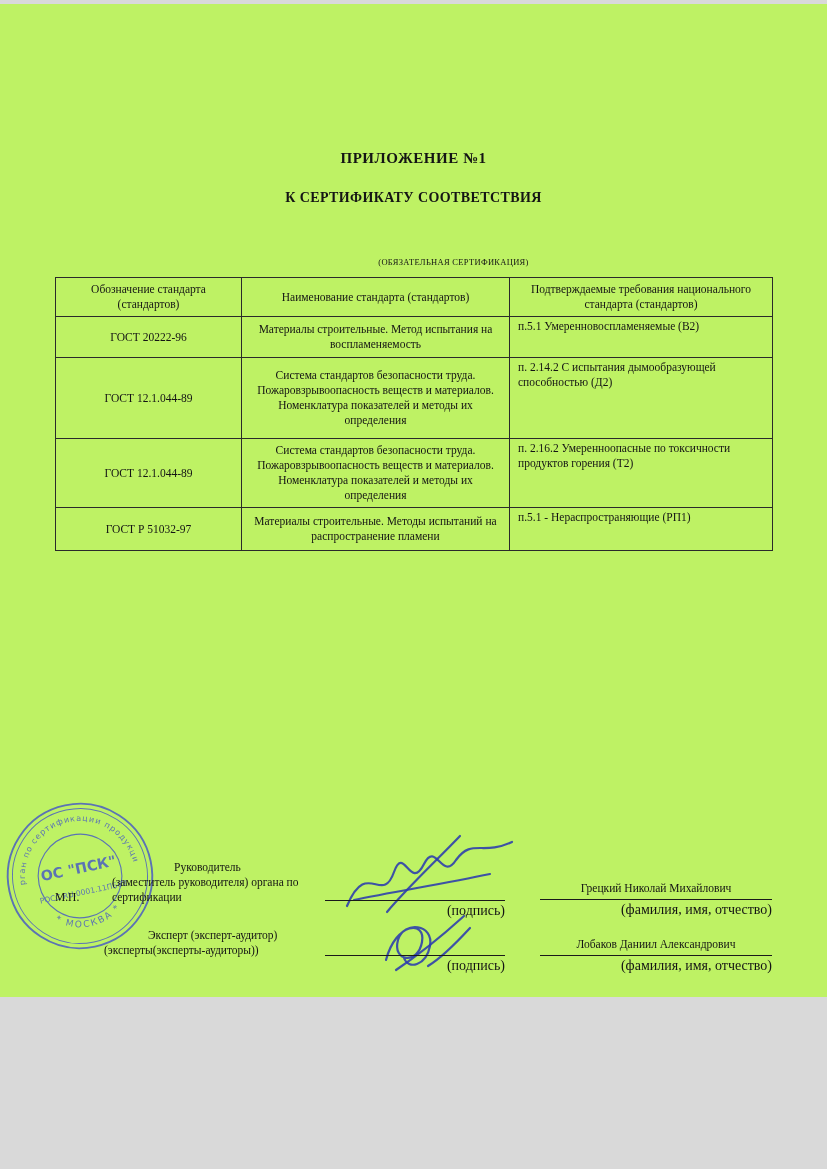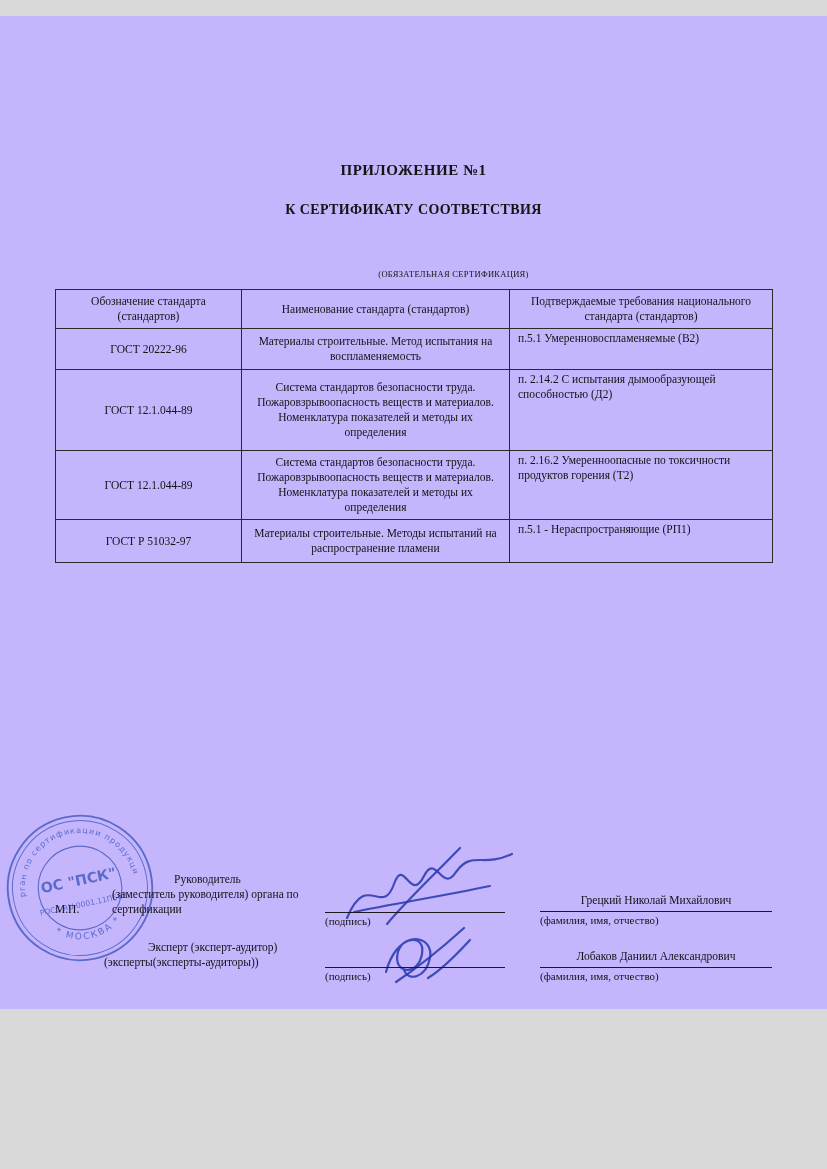--- a/index.html
+++ b/index.html
@@ -1,20 +1,20 @@
 <!DOCTYPE html>
 <html><head>
 <meta charset="utf-8">
 <style>
   html,body { margin:0; padding:0; background:#d9d9d9; }
   .page {
     position:relative;
     width:827px; height:993px;
-    margin:16px auto;
-    background:#c4b5fd;
+    margin:4px auto;
+    background:#bef264;
     font-family:"Liberation Serif", serif;
     color:#141414;
     overflow:hidden;
   }
   .centered { position:absolute; left:0; width:827px; text-align:center; }
   .doc-title   { top:146px; font-size:15px; font-weight:bold; letter-spacing:.5px; }
   .doc-subtitle{ top:186px; font-size:14px; font-weight:bold; letter-spacing:.4px; }
   .cert-number { top:219px; font-size:14px; font-weight:bold; }
   .cert-number span { text-decoration:underline; }
   .cert-type   { top:253px; font-size:8.5px; letter-spacing:.3px;padding-left:40px; }
@@ -40,21 +40,21 @@
     color:#4a5ec2; opacity:.85; transform:rotate(-12deg);
     font-family:"DejaVu Sans", sans-serif;
   }
   .stamp text, .stamp textPath { fill:currentColor; }
 
   .sig-svg { position:absolute; }
   .sig-svg path { fill:none; stroke:#2b3bae; stroke-width:2.2; stroke-linecap:round; opacity:.88; }
 
   .label { position:absolute; font-size:11.5px; line-height:15px; }
   .sig-line { position:absolute; border-bottom:1px solid #1a1a1a; height:0; }
-  .caption { position:absolute; font-size:11px; text-align:left; }
+  .caption { position:absolute; font-size:14px; text-align:right; }
   .name { position:absolute; font-size:11.5px; text-align:center; }
 
   .footer-note { position:absolute; left:62px; top:1006px; font-size:11.5px; line-height:21px; }
 </style>
 </head>
 <body>
 
 <div class="page">
 
   <div class="centered doc-title">ПРИЛОЖЕНИЕ №1</div>

